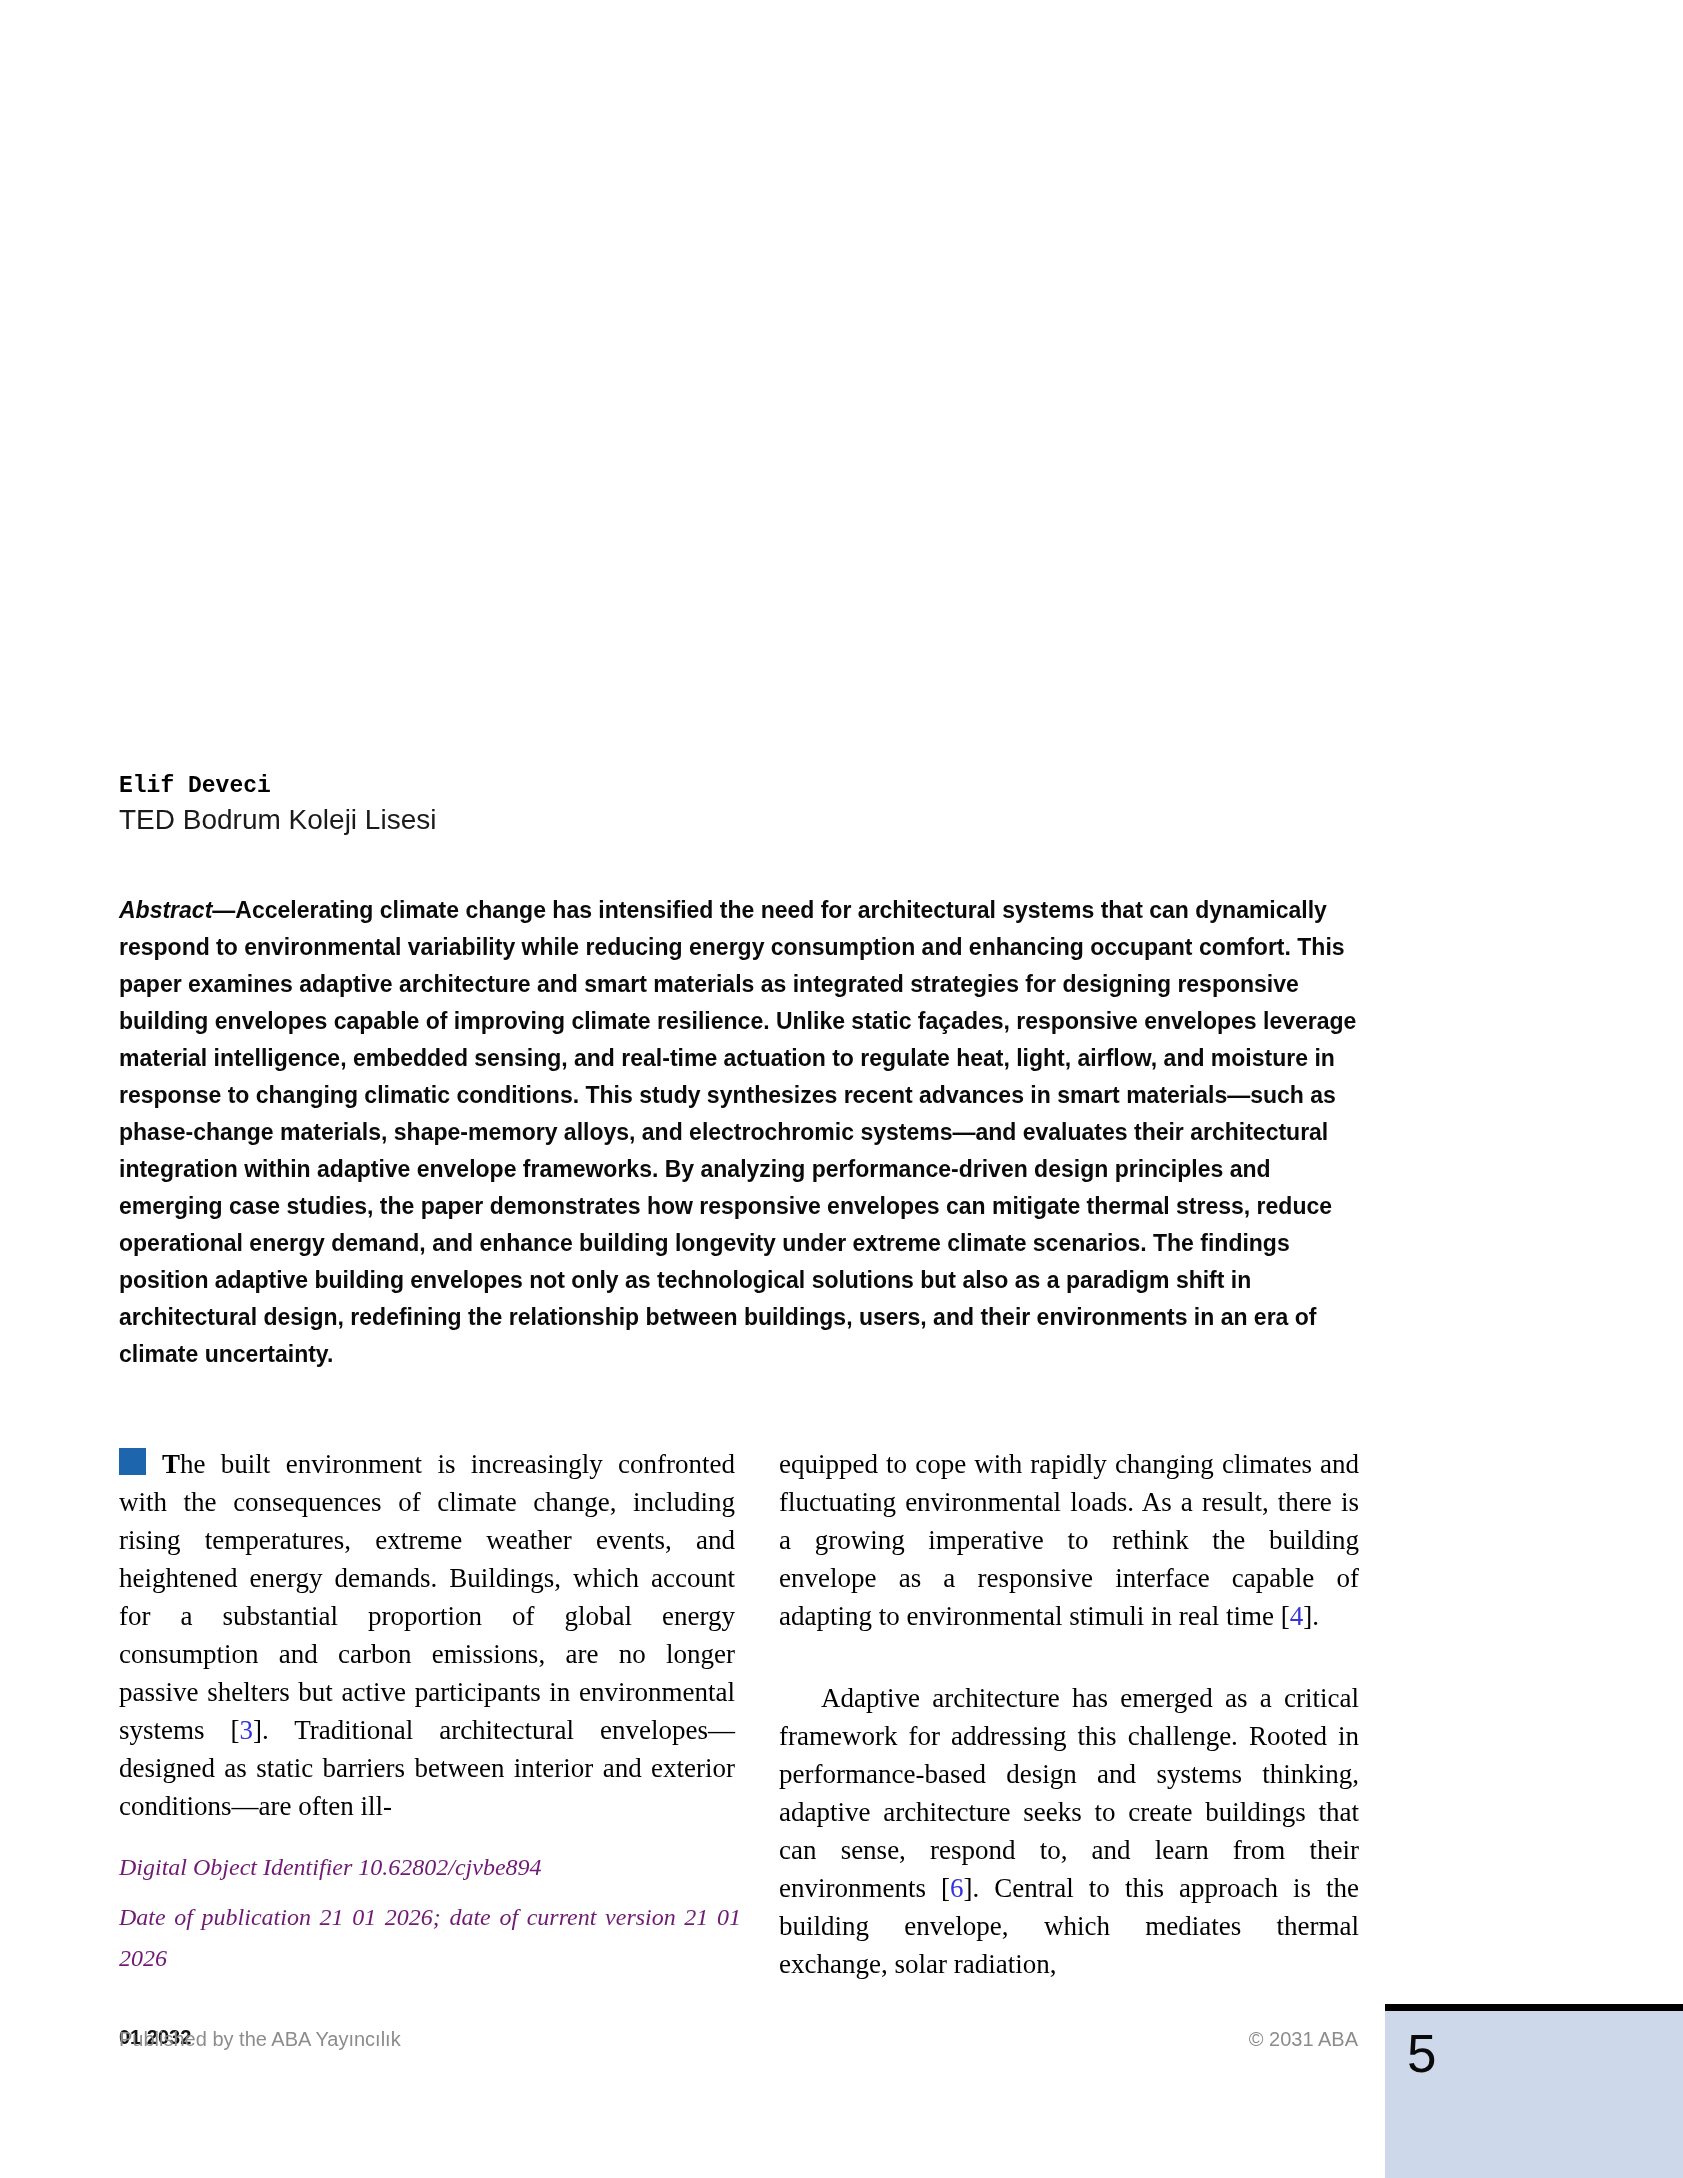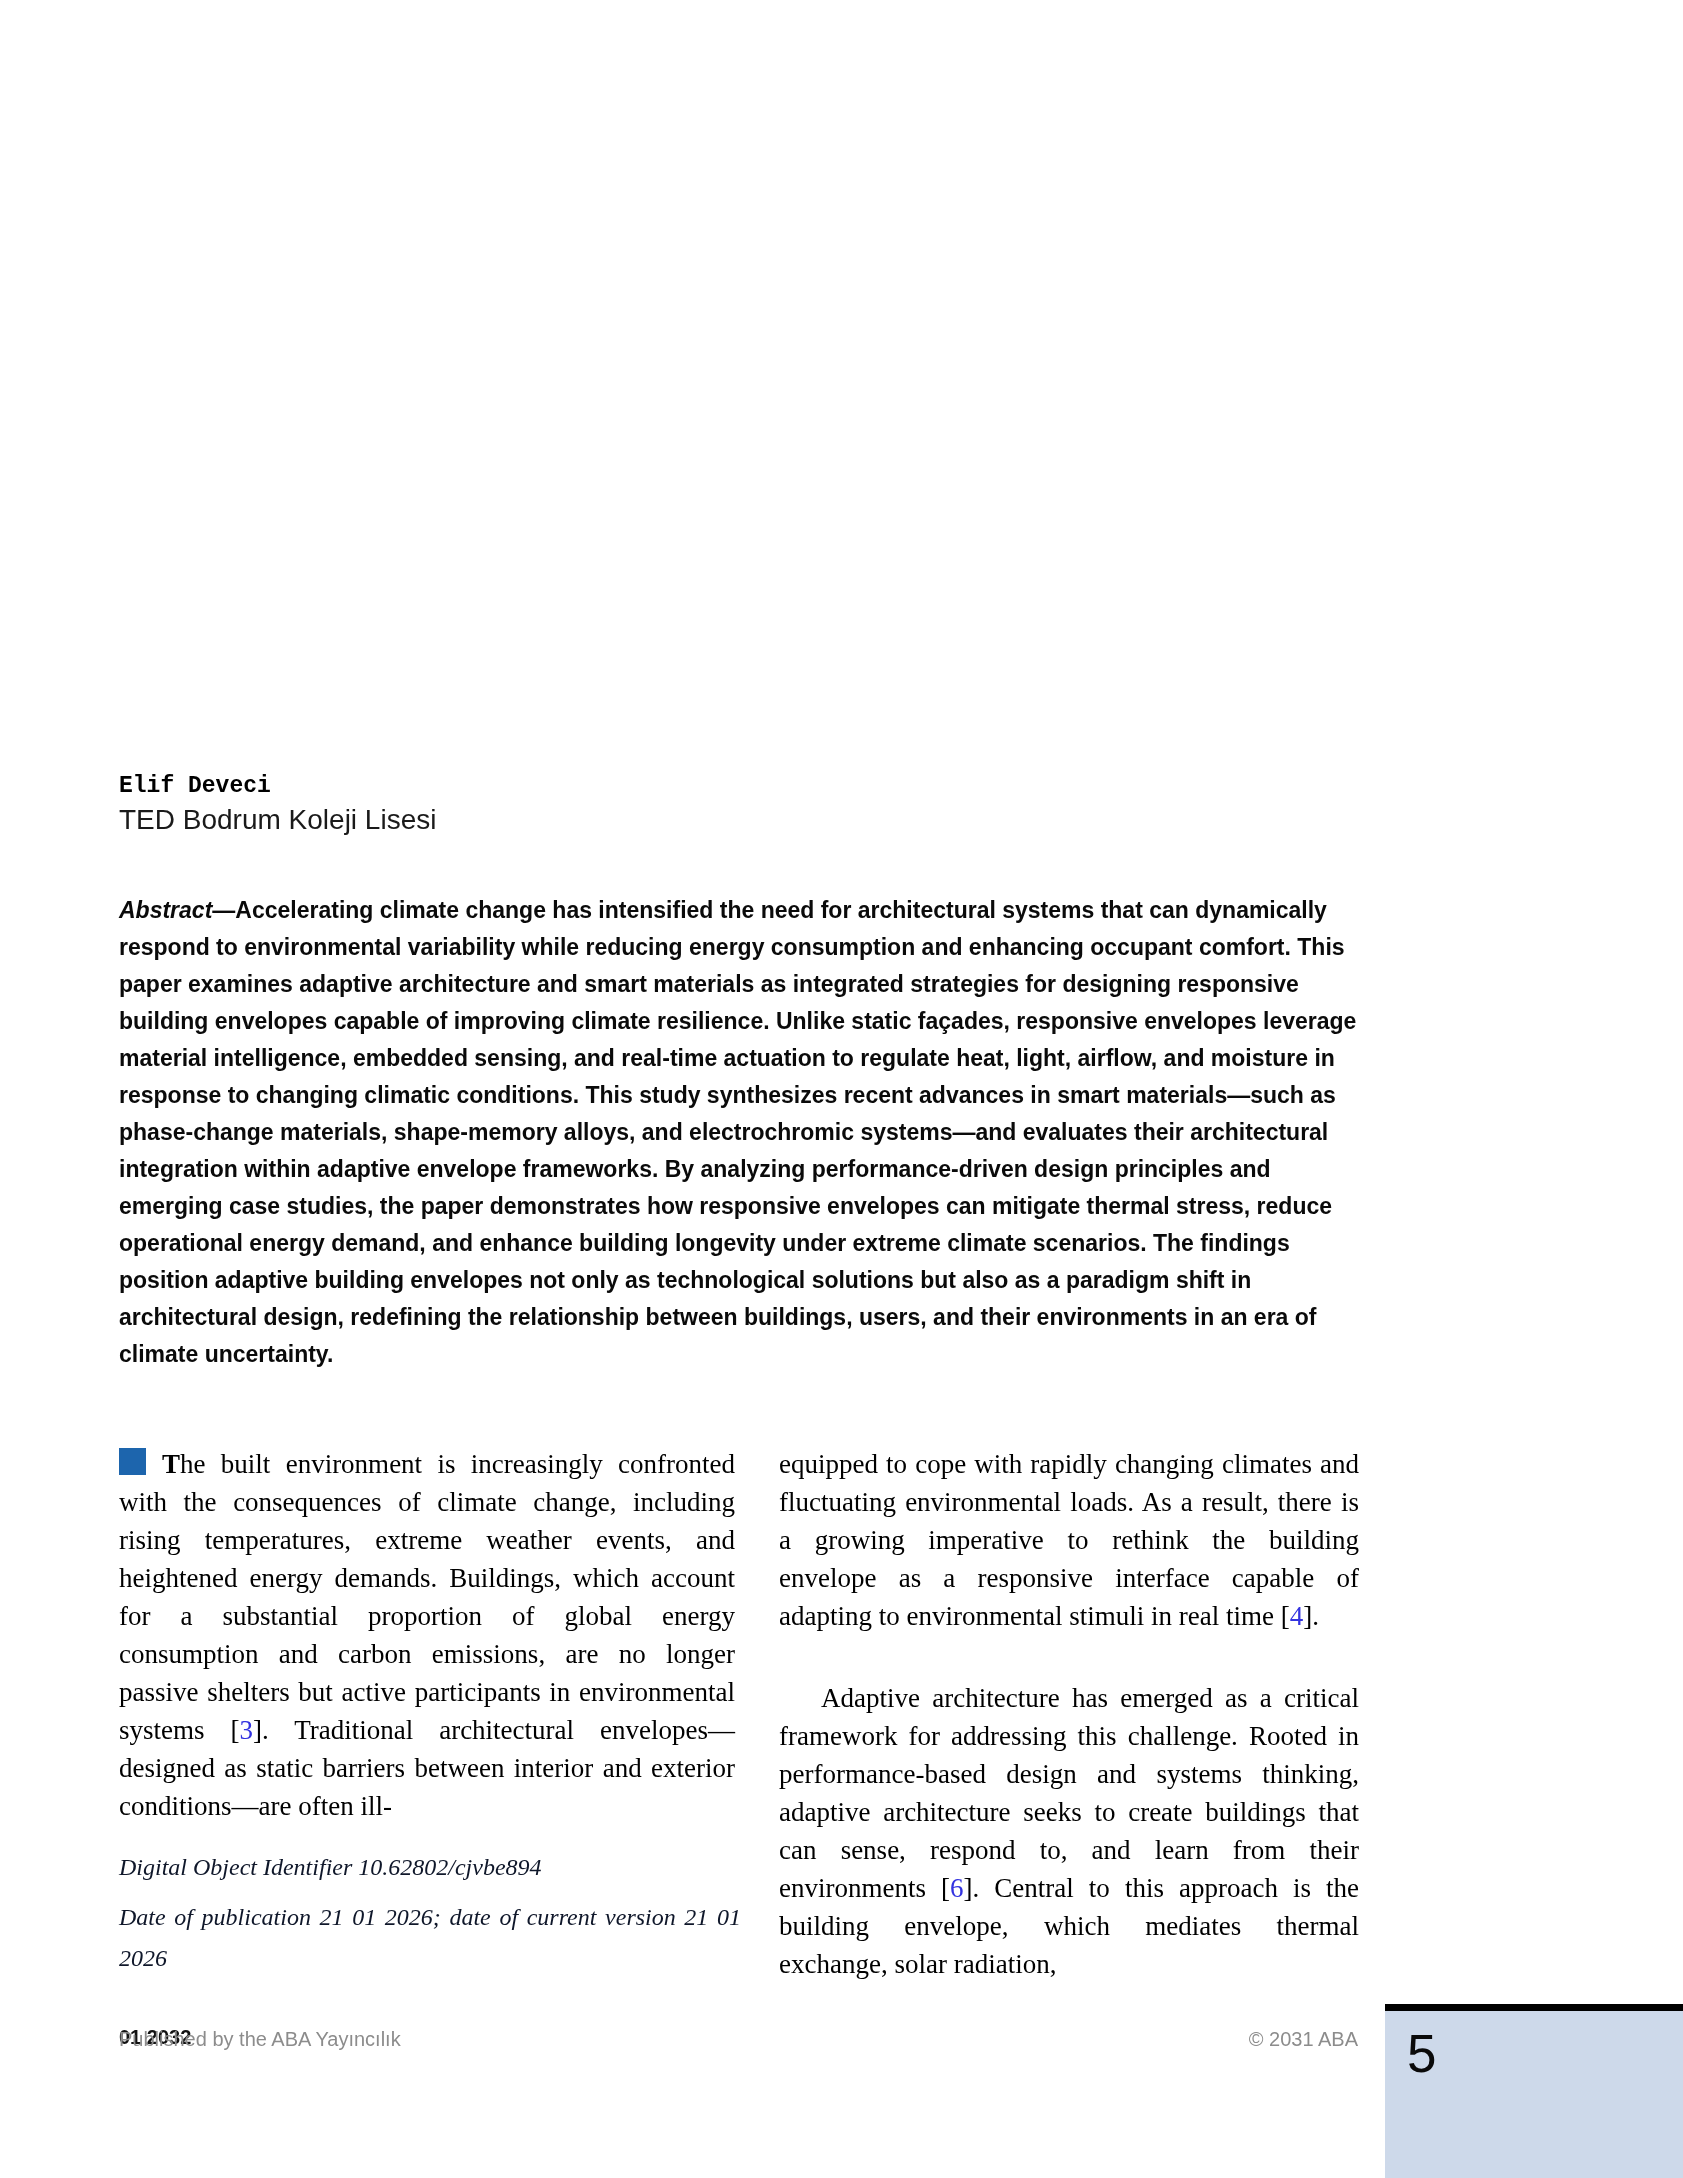--- a/index.html
+++ b/index.html
@@ -62,21 +62,21 @@
     transform:translateY(2px);
   }
   .drop-t { font-weight:700; }
   .cite { color:#3333e0; text-decoration:none; }
 
   
   .footnotes {
     position:absolute; left:119px; top:1847px; width:622px;
     font-family:"Liberation Serif", serif;
     font-style:italic; font-size:24px; line-height:41px;
-    color:#0f172a; text-align:justify;
+    color:#701a75; text-align:justify;
   }
   .footnotes p { margin:0 0 9px 0; }
 
   
   .footer-issue {
     position:absolute; left:119px; top:2026px;
     font-family:"Liberation Sans", sans-serif;
     font-weight:700; font-size:20px; color:#111;
   }
   .footer-publisher {

